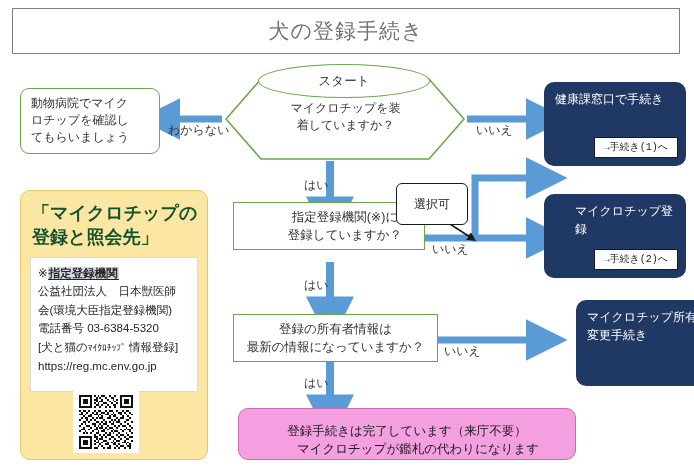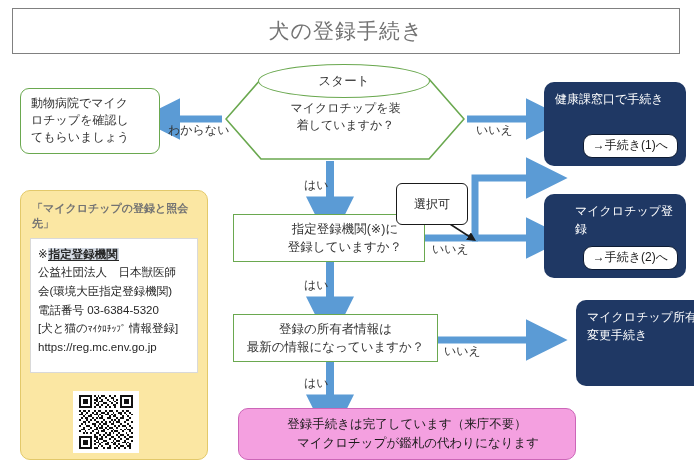--- a/index.html
+++ b/index.html
@@ -87,21 +87,21 @@
     box-sizing: border-box;
     display: flex;
     align-items: center;
     justify-content: center;
     text-align: center;
     font-size: 12.5px;
     line-height: 1.45;
     color: #333333;
     z-index: 3;
   }
-  #dec2 { left: 233px; top: 214px; width: 192px; height: 48px; padding-left: 32px; }
+  #dec2 { left: 233px; top: 202px; width: 192px; height: 48px; padding-left: 32px; }
   #dec3 { left: 233px; top: 314px; width: 205px; height: 48px; }
 
   
   .note-green {
     position: absolute;
     left: 20px;
     top: 88px;
     width: 140px;
     height: 66px;
     border: 1.3px solid #6aa84f;
@@ -131,46 +131,47 @@
     font-size: 12px;
     line-height: 1.5;
     color: #ffffff;
   }
   .navy-btn {
     position: absolute;
     right: 8px;
     bottom: 8px;
     background: #ffffff;
     border: 1.3px solid #0d1b33;
-    border-radius: 9px;
+    border-radius: 0;
     padding: 2px 9px 3px 9px;
-    font-size: 12px;
+    font-size: 10px;
     color: #1a1a1a;
     white-space: nowrap;
+    font-family: Liberation Mono, monospace;
   }
 
   
   .yellow-panel {
     position: absolute;
     left: 20px;
     top: 190px;
     width: 188px;
     height: 270px;
     background: #fbe7a3;
     border: 1px solid #e3c96a;
     border-radius: 10px;
     box-sizing: border-box;
     padding: 8px 9px 9px 9px;
     z-index: 4;
   }
   .yellow-head {
-    font-size: 11px;
+    font-size: 18px;
     font-weight: bold;
     line-height: 1.35;
-    color: #737373;
+    color: #14532d;
     margin: 2px 0 7px 2px;
   }
   .white-card {
     background: #ffffff;
     border: 1px solid #d9d9d9;
     box-sizing: border-box;
     padding: 6px 7px 7px 7px;
     height: 135px;
   }
   .card-line {
@@ -207,21 +208,21 @@
     top: 408px;
     width: 338px;
     height: 52px;
     background: #f4a0e0;
     border: 1.4px solid #cc66b8;
     border-radius: 10px;
     box-sizing: border-box;
     display: flex;
     flex-direction: column;
     align-items: center;
-    justify-content: center;
+    justify-content: flex-end;
     z-index: 4;
   }
   .pink-line {
     font-size: 12.5px;
     line-height: 1.5;
     color: #1a1a1a;
   }
   .pink-line.indent { padding-left: 22px; }
 
   

